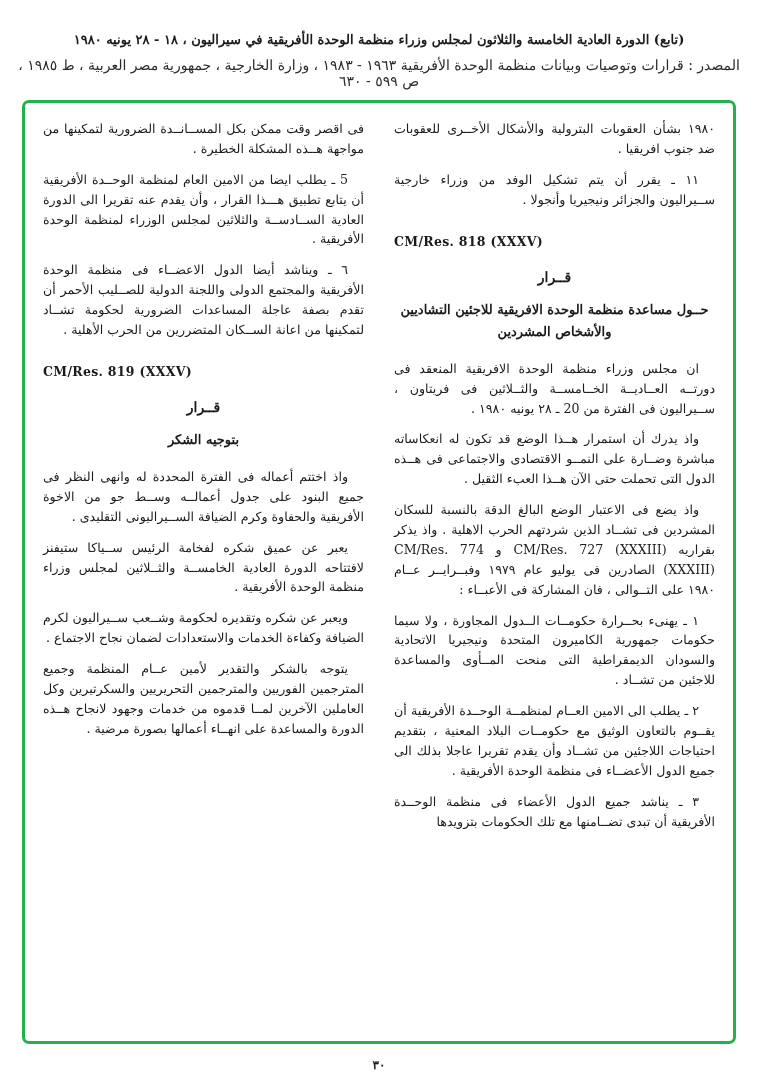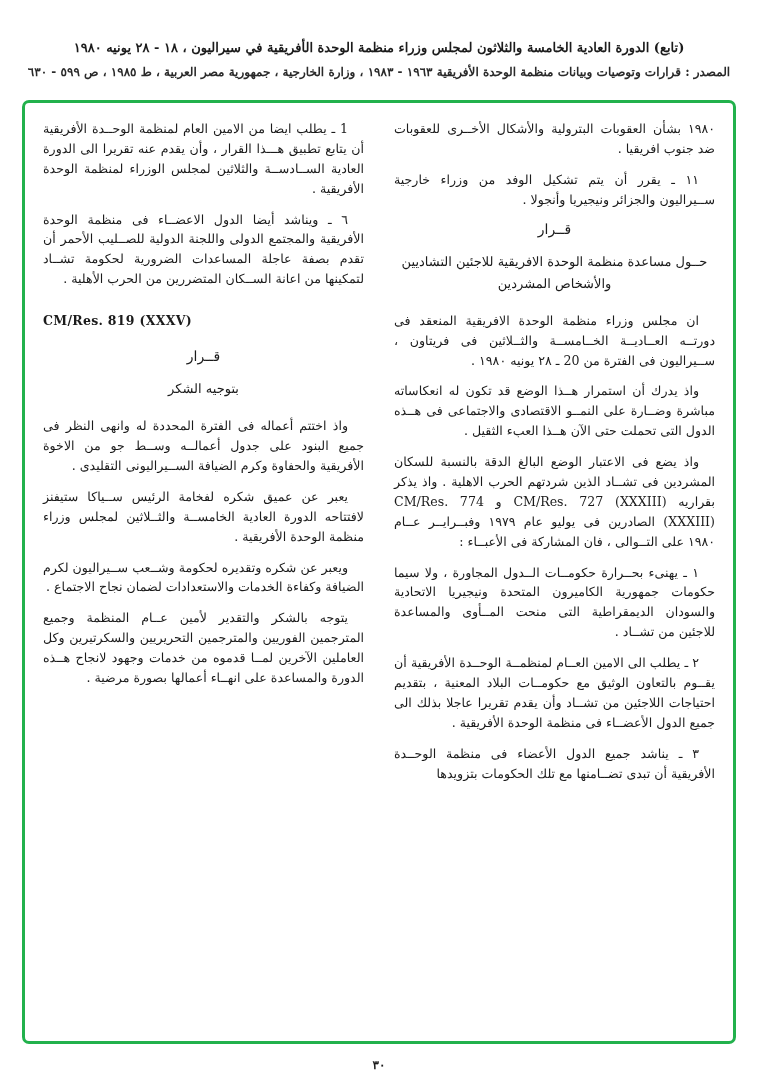--- a/index.html
+++ b/index.html
@@ -12,33 +12,33 @@
   body{
     position:relative;
     background:var(--paper);
     color:var(--ink);
     font-family:"DejaVu Serif","Liberation Serif",serif;
     overflow:hidden;
   }
   
   .doc-header{
     position:absolute;
-    top:40px;left:14px;right:14px;
+    top:32px;left:14px;right:14px;
     direction:rtl;
     text-align:center;
   }
   .doc-header .line1{
     font-size:13px;
     font-weight:bold;
     letter-spacing:.2px;
   }
   .doc-header .line2{
     margin-top:10px;
-    font-size:12px;
-    font-weight:bold;
+    font-size:14px;
+    font-weight:normal;
     color:#2a2a2a;
   }
   
   .green-box{
     position:absolute;
     top:100px;left:22px;right:22px;bottom:34px;
     border:3px solid var(--frame-green);
     border-radius:7px;
     padding:16px 18px 10px 18px;
     overflow:hidden;
@@ -69,21 +69,21 @@
     text-align:left;
     font-family:"DejaVu Serif","Liberation Serif",serif;
     font-weight:bold;
     font-size:12.5px;
     margin:24px 0 20px 0;
     letter-spacing:.3px;
   }
   .h-center{
     direction:rtl;
     text-align:center;
-    font-weight:normal;
+    font-weight:bold;
     font-size:14px;
     margin:6px 0 14px 0;
   }
   .h-center.sub{
     font-size:13px;
     line-height:1.7;
     margin:0 0 16px 0;
   }
   
   .page-number{
@@ -102,32 +102,34 @@
   <div class="line1">(تابع) الدورة العادية الخامسة والثلاثون لمجلس وزراء منظمة الوحدة الأفريقية في سيراليون ، ١٨ - ٢٨ يونيه ١٩٨٠</div>
   <div class="line2">المصدر : قرارات وتوصيات وبيانات منظمة الوحدة الأفريقية ١٩٦٣ - ١٩٨٣ ، وزارة الخارجية ، جمهورية مصر العربية ، ط ١٩٨٥ ، ص ٥٩٩ - ٦٣٠</div>
 </div>
 
 <div class="green-box">
   <div class="cols">
 
     <section class="col">
       <p class="para cont">١٩٨٠ بشأن العقوبات البترولية والأشكال الأخــرى للعقوبات ضد جنوب افريقيا .</p>
       <p class="para">١١ ـ يقرر أن يتم تشكيل الوفد من وزراء خارجية ســيراليون والجزائر ونيجيريا وأنجولا .</p>
+      <div class="ref">CM/Res. 818 (XXXV)</div>
       <h3 class="h-center">قــرار</h3>
       <h3 class="h-center sub">حــول مساعدة منظمة الوحدة الافريقية للاجئين التشاديين والأشخاص المشردين</h3>
       <p class="para">ان مجلس وزراء منظمة الوحدة الافريقية المنعقد فى دورتــه العــاديــة الخــامســة والثــلاثين فى فريتاون ، ســيراليون فى الفترة من 20 ـ ٢٨ يونيه ١٩٨٠ .</p>
       <p class="para">واذ يدرك أن استمرار هــذا الوضع قد تكون له انعكاساته مباشرة وضــارة على النمــو الاقتصادى والاجتماعى فى هــذه الدول التى تحملت حتى الآن هــذا العبء الثقيل .</p>
       <p class="para">واذ يضع فى الاعتبار الوضع البالغ الدقة بالنسبة للسكان المشردين فى تشــاد الذين شردتهم الحرب الاهلية . واذ يذكر بقراريه CM/Res. 727 (XXXIII) و CM/Res. 774 (XXXIII) الصادرين فى يوليو عام ١٩٧٩ وفبــرايــر عــام ١٩٨٠ على التــوالى ، فان المشاركة فى الأعبــاء :</p>
       <p class="para">١ ـ يهنىء بحــرارة حكومــات الــدول المجاورة ، ولا سيما حكومات جمهورية الكاميرون المتحدة ونيجيريا الاتحادية والسودان الديمقراطية التى منحت المــأوى والمساعدة للاجئين من تشــاد .</p>
       <p class="para">٢ ـ يطلب الى الامين العــام لمنظمــة الوحــدة الأفريقية أن يقــوم بالتعاون الوثيق مع حكومــات البلاد المعنية ، بتقديم احتياجات اللاجئين من تشــاد وأن يقدم تقريرا عاجلا بذلك الى جميع الدول الأعضــاء فى منظمة الوحدة الأفريقية .</p>
       <p class="para">٣ ـ يناشد جميع الدول الأعضاء فى منظمة الوحــدة الأفريقية أن تبدى تضــامنها مع تلك الحكومات بتزويدها</p>
     </section>
 
     <section class="col">
-      <p class="para">1 ـ يطلب ايضا من الامين العام لمنظمة الوحــدة الأفريقية أن يتابع تطبيق هـــذا القرار ، وأن يقدم عنه تقريرا الى الدورة العادية الســادســة والثلاثين لمجلس الوزراء لمنظمة الوحدة الأفريقية .</p>
+      <p class="para cont">فى اقصر وقت ممكن بكل المســانــدة الضرورية لتمكينها من مواجهة هــذه المشكلة الخطيرة .</p>
+      <p class="para">5 ـ يطلب ايضا من الامين العام لمنظمة الوحــدة الأفريقية أن يتابع تطبيق هـــذا القرار ، وأن يقدم عنه تقريرا الى الدورة العادية الســادســة والثلاثين لمجلس الوزراء لمنظمة الوحدة الأفريقية .</p>
       <p class="para">٦ ـ ويناشد أيضا الدول الاعضــاء فى منظمة الوحدة الأفريقية والمجتمع الدولى واللجنة الدولية للصــليب الأحمر أن تقدم بصفة عاجلة المساعدات الضرورية لحكومة تشــاد لتمكينها من اعانة الســكان المتضررين من الحرب الأهلية .</p>
       <div class="ref">CM/Res. 819 (XXXV)</div>
       <h3 class="h-center">قــرار</h3>
       <h3 class="h-center sub">بتوجيه الشكر</h3>
       <p class="para">واذ اختتم أعماله فى الفترة المحددة له وانهى النظر فى جميع البنود على جدول أعمالــه وســط جو من الاخوة الأفريقية والحفاوة وكرم الضيافة الســيراليونى التقليدى .</p>
       <p class="para">يعبر عن عميق شكره لفخامة الرئيس ســياكا ستيفنز لافتتاحه الدورة العادية الخامســة والثــلاثين لمجلس وزراء منظمة الوحدة الأفريقية .</p>
       <p class="para">ويعبر عن شكره وتقديره لحكومة وشــعب ســيراليون لكرم الضيافة وكفاءة الخدمات والاستعدادات لضمان نجاح الاجتماع .</p>
       <p class="para">يتوجه بالشكر والتقدير لأمين عــام المنظمة وجميع المترجمين الفوريين والمترجمين التحريريين والسكرتيرين وكل العاملين الآخرين لمــا قدموه من خدمات وجهود لانجاح هــذه الدورة والمساعدة على انهــاء أعمالها بصورة مرضية .</p>
     </section>
 

